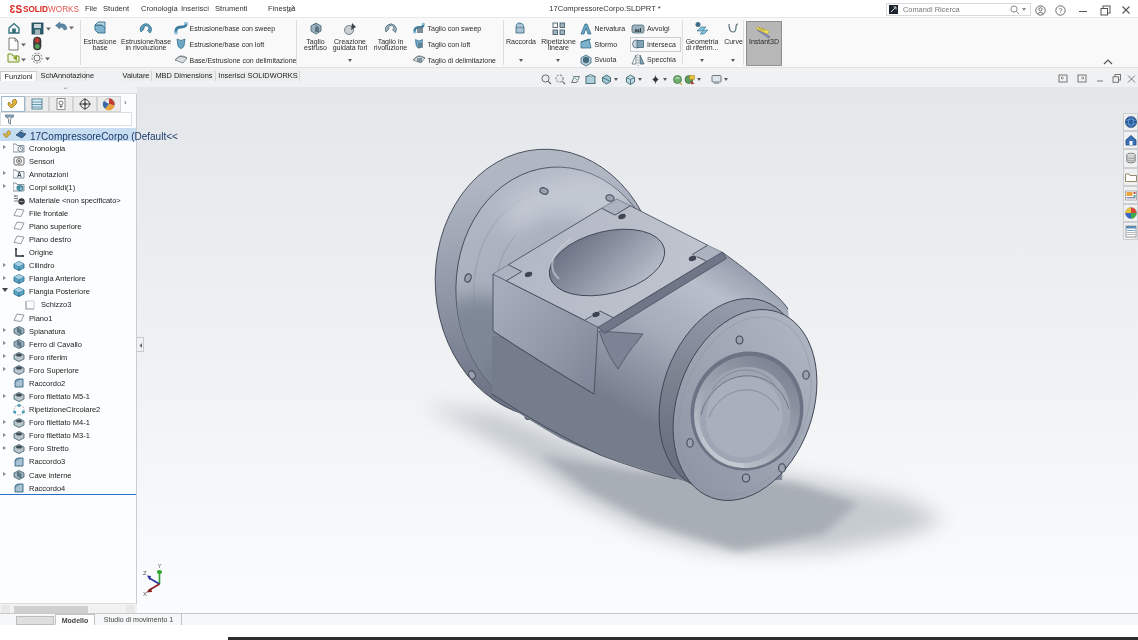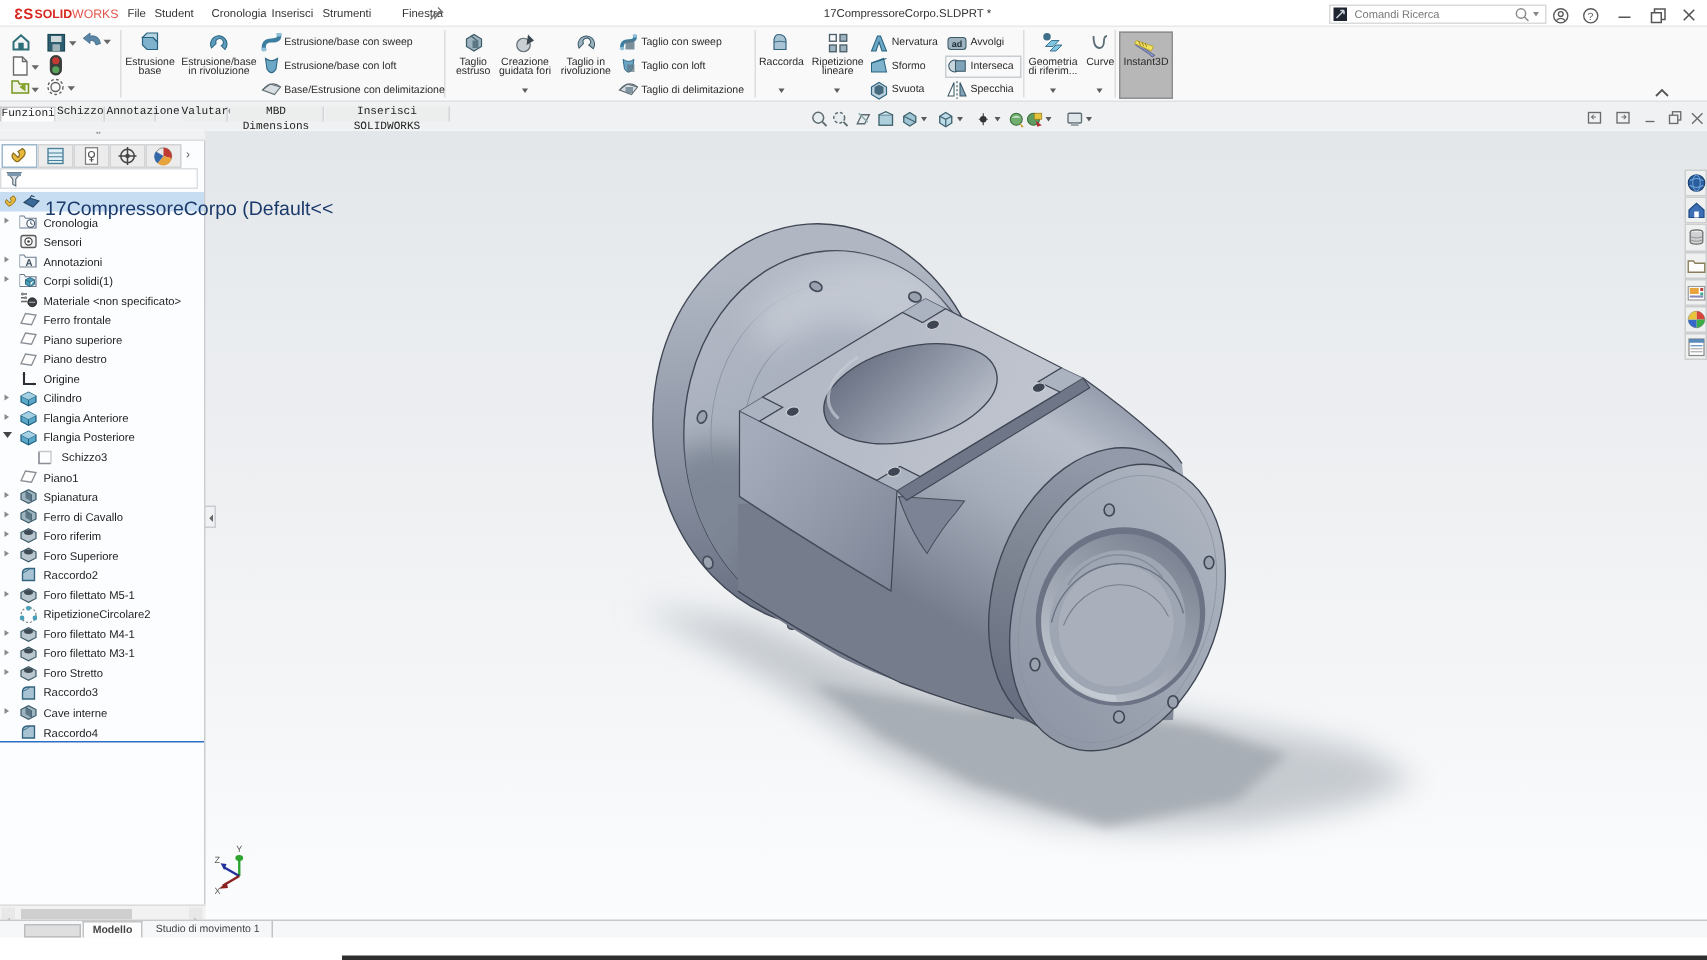--- a/index.html
+++ b/index.html
@@ -9,21 +9,21 @@
 #titlebar { position:absolute; left:0; top:0; width:1138px; height:18px; background:#ffffff; border-bottom:1px solid #e8e9ea; }
 .menu { position:absolute; top:4px; font-size:7.6px; color:#333; }
 
 #ribbon { position:absolute; left:0; top:18px; width:1138px; height:49px; background:#f9f9f9; }
 .rsep { position:absolute; top:2px; width:1px; height:45px; background:#dddee0; }
 .rlabel { position:absolute; font-size:7px; color:#2b2b2b; text-align:center; line-height:6.4px; }
 .rrow { position:absolute; font-size:7px; color:#2b2b2b; white-space:nowrap; }
 .drop { position:absolute; width:0; height:0; border-left:2.4px solid transparent; border-right:2.4px solid transparent; border-top:3px solid #5a5a5a; }
 .tri { position:absolute; width:0; height:0; border-left:2.4px solid transparent; border-right:2.4px solid transparent; border-top:3px solid #5a5a5a; }
 
-#tabstrip { position:absolute; left:0; top:67px; width:1138px; height:20px; background:#f0f1f2; border-top:1px solid #e0e1e3;font-family:Liberation Mono, monospace; }
+#tabstrip { position:absolute; left:0; top:67px; width:1138px; height:20px; background:#f0f1f2; border-top:1px solid #e0e1e3; }
 .tab { position:absolute; top:3px; height:9.5px; font-size:7.4px; color:#222; text-align:center; line-height:9.5px; border-right:1px solid #d4d5d7; background:#eceded; }
 .tab.active { background:#fdfdfd; border-top:1px solid #c9cacc; border-left:1px solid #c9cacc; }
 
 #panel { position:absolute; left:0; top:87px; width:137px; height:516px; background:#fcfdfe; border-right:1px solid #c9ccd0; }
 .ptab { position:absolute; top:9px; width:24px; height:16px; background:#ececec; border:1px solid #d2d3d5; }
 .trow { position:absolute; left:0; width:136px; height:13px; font-size:7.5px; color:#1c1c1c; white-space:nowrap; }
 .trow .txt { position:absolute; left:29px; top:2px; }
 .arrow { position:absolute; left:3px; top:3.5px; width:0; height:0; border-left:3.5px solid #8a8a8a; border-top:2.8px solid transparent; border-bottom:2.8px solid transparent; }
 
 #hscroll { position:absolute; left:0; top:603px; width:137px; height:10px; background:#f2f2f2; border-top:1px solid #dcdcdc; }
@@ -456,21 +456,21 @@
       </svg>
       <div class="rlabel" style="left:747px;top:20.5px;width:34px">Instant3D</div>
       <svg class="abs" style="left:1102px;top:40px" width="12" height="8" viewBox="0 0 12 8">
         <path d="M2 6 L6 2 L10 6" stroke="#555" stroke-width="1.2" fill="none"></path>
       </svg>
     </div>
 
 <div id="tabstrip">
 <div class="tab active" style="left:0;width:37px">Funzioni</div>
 <div class="tab" style="left:38px;width:32px">Schizzo</div>
-<div class="tab" style="left:71px;width:33px">Annotazione</div>
+<div class="tab" style="left:53px;width:33px">Annotazione</div>
 <div class="tab" style="left:121px;width:31px">Valutare</div>
 <div class="tab" style="left:153px;width:63px">MBD Dimensions</div>
 <div class="tab" style="left:217px;width:83px">Inserisci SOLIDWORKS</div>
 <svg class="abs" style="left:539.5px;top:5px" width="13" height="13" viewBox="0 0 13 13">
         <g transform="translate(6.5,6.5)">
           <circle cx="-1" cy="-1" r="3.6" fill="#e8eef0" stroke="#5f6b72" stroke-width="1"></circle>
           <line x1="1.8" y1="1.8" x2="4.5" y2="4.5" stroke="#5f6b72" stroke-width="1.2"></line>
         </g>
       </svg>
       <svg class="abs" style="left:553.5px;top:5px" width="13" height="13" viewBox="0 0 13 13">
@@ -588,21 +588,21 @@
         <rect x="1" y="1" width="9" height="2.4" fill="#7c97ad"></rect>
       </svg>
       <div class="abs" style="left:0;top:41px;width:136px;height:13px;background:#c7ddf1"></div>
       <svg class="abs" style="left:2px;top:42px" width="11" height="11" viewBox="0 0 14 14">
         <path d="M3 9 Q1 7 3 5 L6 8 Q8 6 6 4 L9 2 Q12 4 10 7 L7 10 Q5 12 3 9" fill="#e8b93c" stroke="#8a6d1e" stroke-width="0.8"></path>
       </svg>
       <svg class="abs" style="left:15px;top:43px" width="12" height="10" viewBox="0 0 12 10">
         <path d="M1 5 L5 2 L11 4 L7 8 Z" fill="#3a6a9a" stroke="#23425f" stroke-width="0.7"></path>
         <path d="M5 2 L6 0.5 L8 1.2" fill="none" stroke="#23425f" stroke-width="0.7"></path>
       </svg>
-      <div class="abs" style="left:30px;top:43.5px;font-size:13px;color:#1a3a6b;white-space:nowrap">17CompressoreCorpo  (Default&lt;&lt;</div>
+      <div class="abs" style="left:30px;top:43.5px;font-size:10px;color:#1a3a6b;white-space:nowrap">17CompressoreCorpo  (Default&lt;&lt;</div>
       <div class="trow" style="top:54.5px">
         <span class="arrow" style="left:3px"></span>
         <svg style="position:absolute;left:13px;top:0.5px" width="12" height="12" viewBox="1 1 12 12">
           <path d="M1 3 L4 3 L5 4.5 L12 4.5 L12 11 L1 11 Z" fill="#f7f8f9" stroke="#6b7c8f" stroke-width="0.8"></path>
           <circle cx="8.5" cy="8" r="2.6" fill="#fff" stroke="#4a5f74" stroke-width="0.8"></circle>
           <path d="M8.5 6.5 L8.5 8 L9.7 8.7" stroke="#4a5f74" stroke-width="0.7" fill="none"></path>
         </svg>
         <span class="txt" style="left:29px">Cronologia</span>
       </div>
       <div class="trow" style="top:67.58px">
@@ -636,21 +636,21 @@
           <circle cx="5" cy="5.5" r="1" fill="#888"></circle>
           <circle cx="9.5" cy="8.5" r="3" fill="#3a3f46" stroke="#222" stroke-width="0.5"></circle>
           <path d="M7.5 8.5 L11.5 8.5" stroke="#bbb" stroke-width="0.7"></path>
         </svg>
         <span class="txt" style="left:29px">Materiale &lt;non specificato&gt;</span>
       </div>
       <div class="trow" style="top:119.9px">
         <svg style="position:absolute;left:13px;top:0.5px" width="12" height="12" viewBox="1 1 12 12">
           <path d="M2 9.5 L5 3 L12 4 L9 10.5 Z" fill="#fdfdfd" stroke="#8a8f96" stroke-width="0.9"></path>
         </svg>
-        <span class="txt" style="left:29px">Ferro frontale</span>
+        <span class="txt" style="left:29px">File frontale</span>
       </div>
       <div class="trow" style="top:132.98000000000002px">
         <svg style="position:absolute;left:13px;top:0.5px" width="12" height="12" viewBox="1 1 12 12">
           <path d="M2 9.5 L5 3 L12 4 L9 10.5 Z" fill="#fdfdfd" stroke="#8a8f96" stroke-width="0.9"></path>
         </svg>
         <span class="txt" style="left:29px">Piano superiore</span>
       </div>
       <div class="trow" style="top:146.06px">
         <svg style="position:absolute;left:13px;top:0.5px" width="12" height="12" viewBox="1 1 12 12">
           <path d="M2 9.5 L5 3 L12 4 L9 10.5 Z" fill="#fdfdfd" stroke="#8a8f96" stroke-width="0.9"></path>

